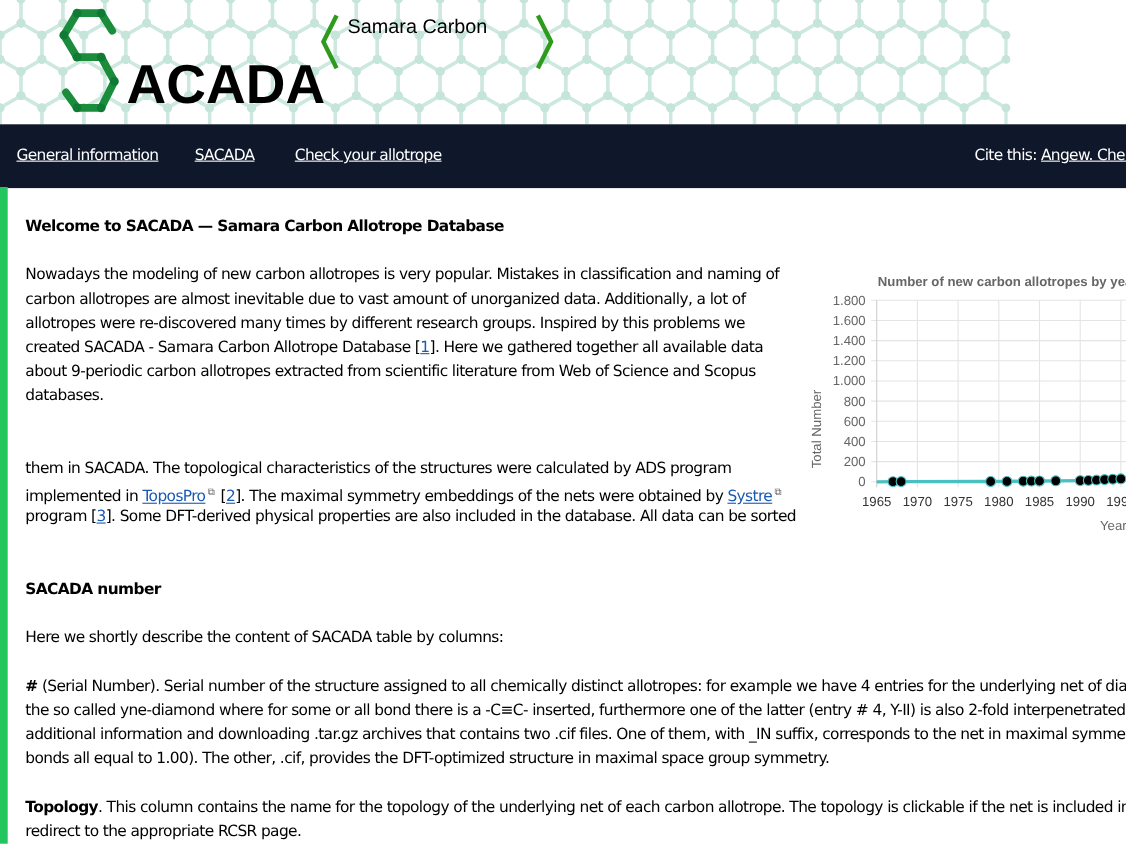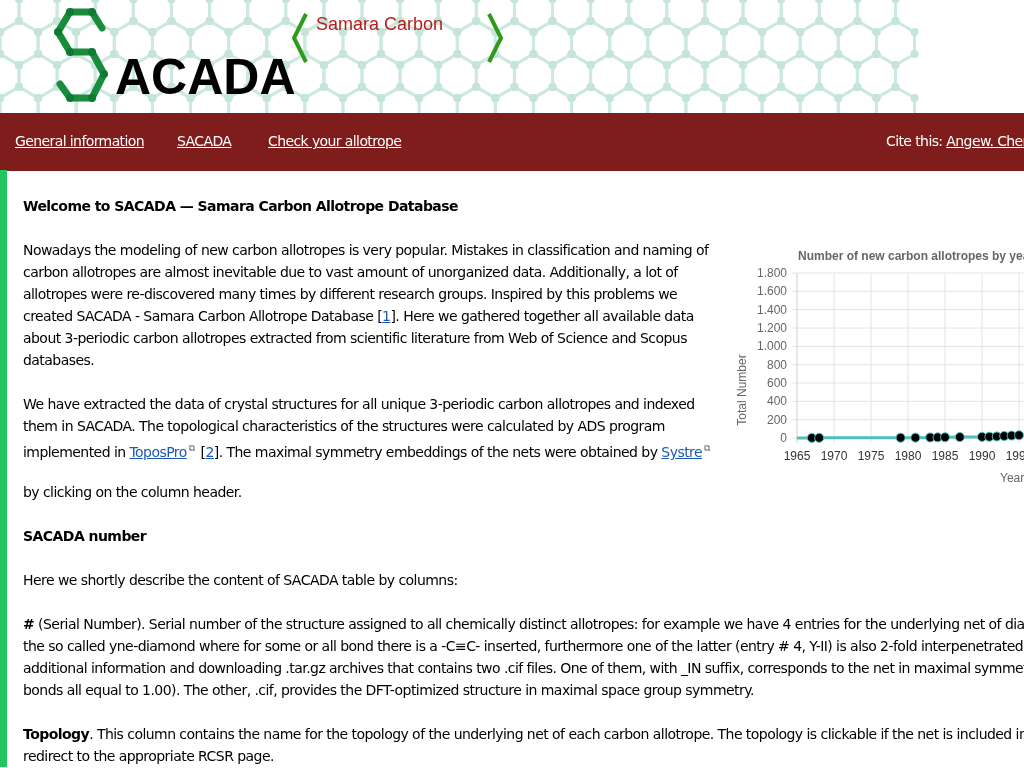--- a/index.html
+++ b/index.html
@@ -1,23 +1,23 @@
 <!DOCTYPE html>
 <html><head>
 <meta charset="utf-8">
 <style>
   html, body { margin: 0; padding: 0; }
   body { width: 1024px; height: 768px; overflow: hidden; background: #ffffff; font-family: "DejaVu Sans", sans-serif; color: #000; position: relative; }
   .header { position: absolute; left: 0; top: 0; width: 1024px; height: 113px; background: #ffffff; overflow: hidden; }
   .hexbg { position: absolute; left: 0; top: 0; width: 1024px; height: 113px; }
   .logo-s { position: absolute; left: 50px; top: 2px; }
   .logo-text { position: absolute; left: 115px; top: 52px; font-family: "Liberation Sans", sans-serif; font-size: 50px; color: #000; letter-spacing: 0px; line-height: 1; font-weight: bold; }
-  .tagline { position: absolute; left: 316px; top: 14px; font-family: "Liberation Sans", sans-serif; font-size: 18px; color: #b91c1c; line-height: 21px; }
+  .tagline { position: absolute; left: 316px; top: 14px; font-family: "Liberation Sans", sans-serif; font-size: 18px; color: #000000; line-height: 21px; }
   .bracket { position: absolute; top: 12px; }
-  .navbar { position: absolute; left: 0; top: 113px; width: 1024px; height: 58px; background: #7f1d1d; }
+  .navbar { position: absolute; left: 0; top: 113px; width: 1024px; height: 58px; background: #0f172a; }
   .navbar a { position: absolute; top: 20px; color: #fff; font-size: 14px; text-decoration: underline; font-family: "DejaVu Sans", sans-serif; letter-spacing: -0.6px; white-space: nowrap; }
   .cite { position: absolute; top: 20px; left: 886px; color: #fff; font-size: 14px; letter-spacing: -0.6px; white-space: nowrap; }
   .cite a { position: static; }
   .content { position: absolute; left: 0; top: 170px; width: 1024px; height: 597px; border-left: 7px solid #22c55e; box-sizing: border-box; }
   .text { position: absolute; left: 16px; font-size: 14px; line-height: 22px; letter-spacing: -0.55px; white-space: nowrap; }
   b { font-weight: bold; }
   a.ref { color: #1a5ab4; text-decoration: underline; }
   .ext { font-size: 9px; color: #666; vertical-align: super; margin: 0 2px; }
   .chart { position: absolute; left: 730px; top: 240px; width: 294px; height: 250px; }
 </style>
@@ -1119,27 +1119,26 @@
   </div>
 </nav>
 
 <div class="content">
   <div class="text" style="top:25px"><b>Welcome to SACADA — Samara Carbon Allotrope Database</b></div>
 
   <div class="text" style="top:69px">Nowadays the modeling of new carbon allotropes is very popular. Mistakes in classification and naming of</div>
   <div class="text" style="top:113px">allotropes were re-discovered many times by different research groups. Inspired by this problems we</div>
   <div class="text" style="top:91px">carbon allotropes are almost inevitable due to vast amount of unorganized data. Additionally, a lot of</div>
   <div class="text" style="top:135px"><span>created SACADA - Samara Carbon Allotrope Database [</span><a class="ref">1</a><span>]. Here we gathered together all available data</span></div>
-  <div class="text" style="top:157px">about 3-periodic carbon allotropes extracted from scientific literature from Web of Science and Scopus</div>
+  <div class="text" style="top:157px">about 9-periodic carbon allotropes extracted from scientific literature from Web of Science and Scopus</div>
   <div class="text" style="top:179px">databases.</div>
 
-  <div class="text" style="top:223px">We have extracted the data of crystal structures for all unique 3-periodic carbon allotropes and indexed</div>
   <div class="text" style="top:245px">them in SACADA. The topological characteristics of the structures were calculated by ADS program</div>
   <div class="text" style="top:267px"><span>implemented in </span><a class="ref">ToposPro</a><span class="ext">⧉</span><span> [</span><a class="ref">2</a><span>]. The maximal symmetry embeddings of the nets were obtained by </span><a class="ref">Systre</a><span class="ext">⧉</span></div>
-  <div class="text" style="top:311px">by clicking on the column header.</div>
+  <div class="text" style="top:289px"><span>program [</span><a class="ref">3</a><span>]. Some DFT-derived physical properties are also included in the database. All data can be sorted</span></div>
 
   <div class="text" style="top:355px"><b>SACADA number</b></div>
   <div class="text" style="top:399px">Here we shortly describe the content of SACADA table by columns:</div>
 
   <div class="text" style="top:443px"><b>#</b><span> (Serial Number). Serial number of the structure assigned to all chemically distinct allotropes: for example we have 4 entries for the underlying net of diamond</span></div>
   <div class="text" style="top:465px">the so called yne-diamond where for some or all bond there is a -C≡C- inserted, furthermore one of the latter (entry # 4, Y-II) is also 2-fold interpenetrated</div>
   <div class="text" style="top:487px">additional information and downloading .tar.gz archives that contains two .cif files. One of them, with _IN suffix, corresponds to the net in maximal symmetry</div>
   <div class="text" style="top:509px">bonds all equal to 1.00). The other, .cif, provides the DFT-optimized structure in maximal space group symmetry.</div>
 
   <div class="text" style="top:575px">redirect to the appropriate RCSR page.</div>

